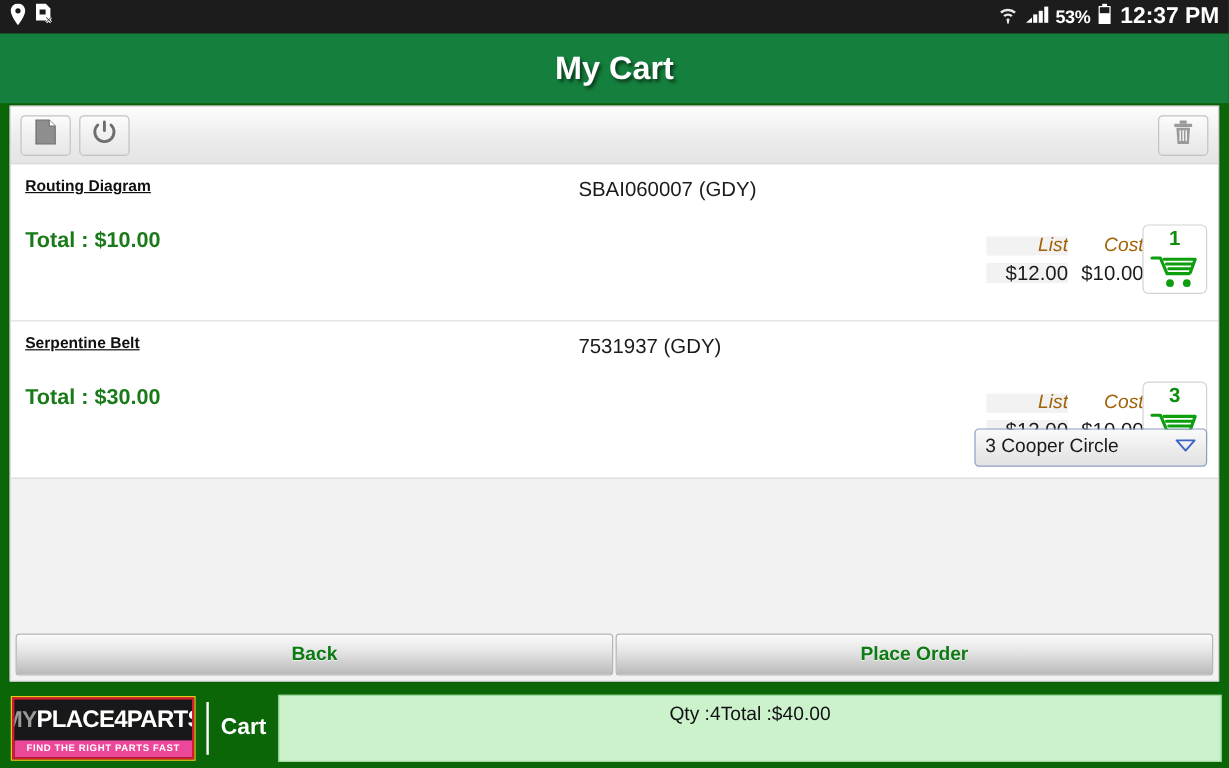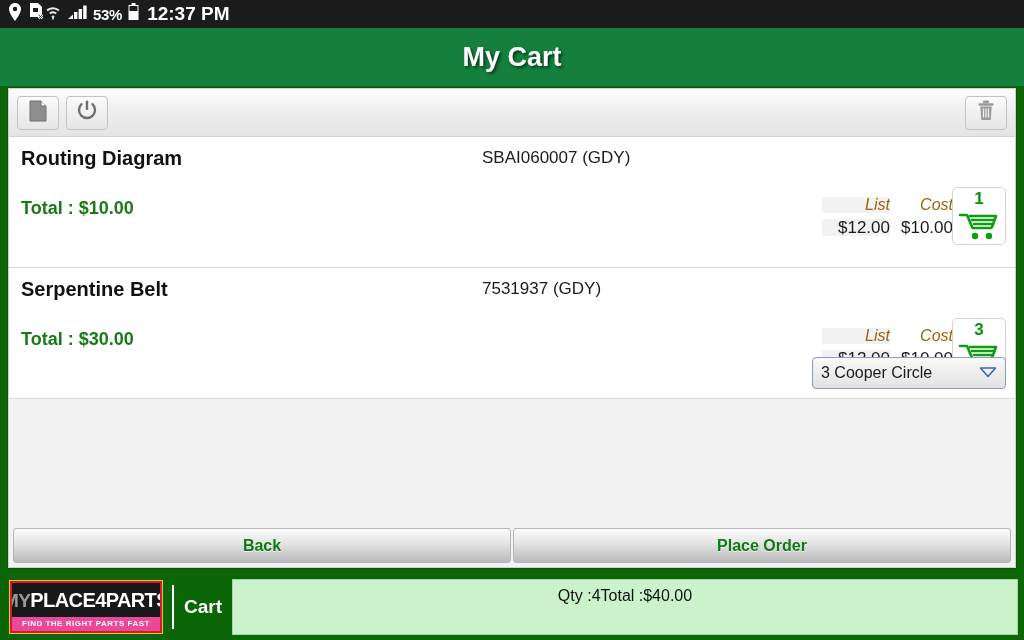--- a/index.html
+++ b/index.html
@@ -8,21 +8,21 @@
     background: #0a6606;
     font-family: "Liberation Sans", sans-serif;
     overflow: hidden;
   }
   #app { position: relative; width: 1024px; height: 640px; background: #0a6606; }
 
   
   .statusbar {
     position: absolute; left: 0; top: 0; width: 1024px; height: 28px;
     background: #1c1c1c; color: #ffffff;
-    display: flex; align-items: center; 
+    display: flex; align-items: center; justify-content: space-between;
     padding: 0 8px;
   }
   .sb-left { display: flex; align-items: center; gap: 7px; }
   .sb-right { display: flex; align-items: center; gap: 6px; }
   .sb-pct { font-size: 15px; font-weight: bold; letter-spacing: -0.3px; }
   .sb-clock { font-size: 19px; font-weight: 700; letter-spacing: 0px; padding-left: 2px; }
 
   
   .titlebar {
     position: absolute; left: 0; top: 28px; width: 1024px; height: 58px;
@@ -56,21 +56,21 @@
     display: flex; align-items: center; justify-content: center;
   }
   .tb-spacer { flex: 1; }
 
   
   .list { flex: 1; background: #f2f2f2; overflow: hidden; display: flex; flex-direction: column; }
   .cart-item {
     background: #ffffff; border-bottom: 1px solid #d8d8d8;
     position: relative; height: 131px; padding: 10px 12px 0 12px;
   }
-  .ci-name { font-size: 20px; font-weight: bold; color: #111111; }
+  .ci-name { font-size: 13px; font-weight: bold; color: #111111; text-decoration: underline; }
   .ci-total { font-size: 18px; font-weight: bold; color: #1a7a1a; margin-top: 28px; }
   .ci-partno {
     position: absolute; top: 11px; left: 50%; transform: translateX(-30px);
     font-size: 17px; color: #1b1b1b; white-space: nowrap;
   }
   .price-block {
     position: absolute; right: 62px; top: 60px;
     text-align: right; line-height: 1.0;
   }
   .pb-row { display: flex; justify-content: flex-end; }

